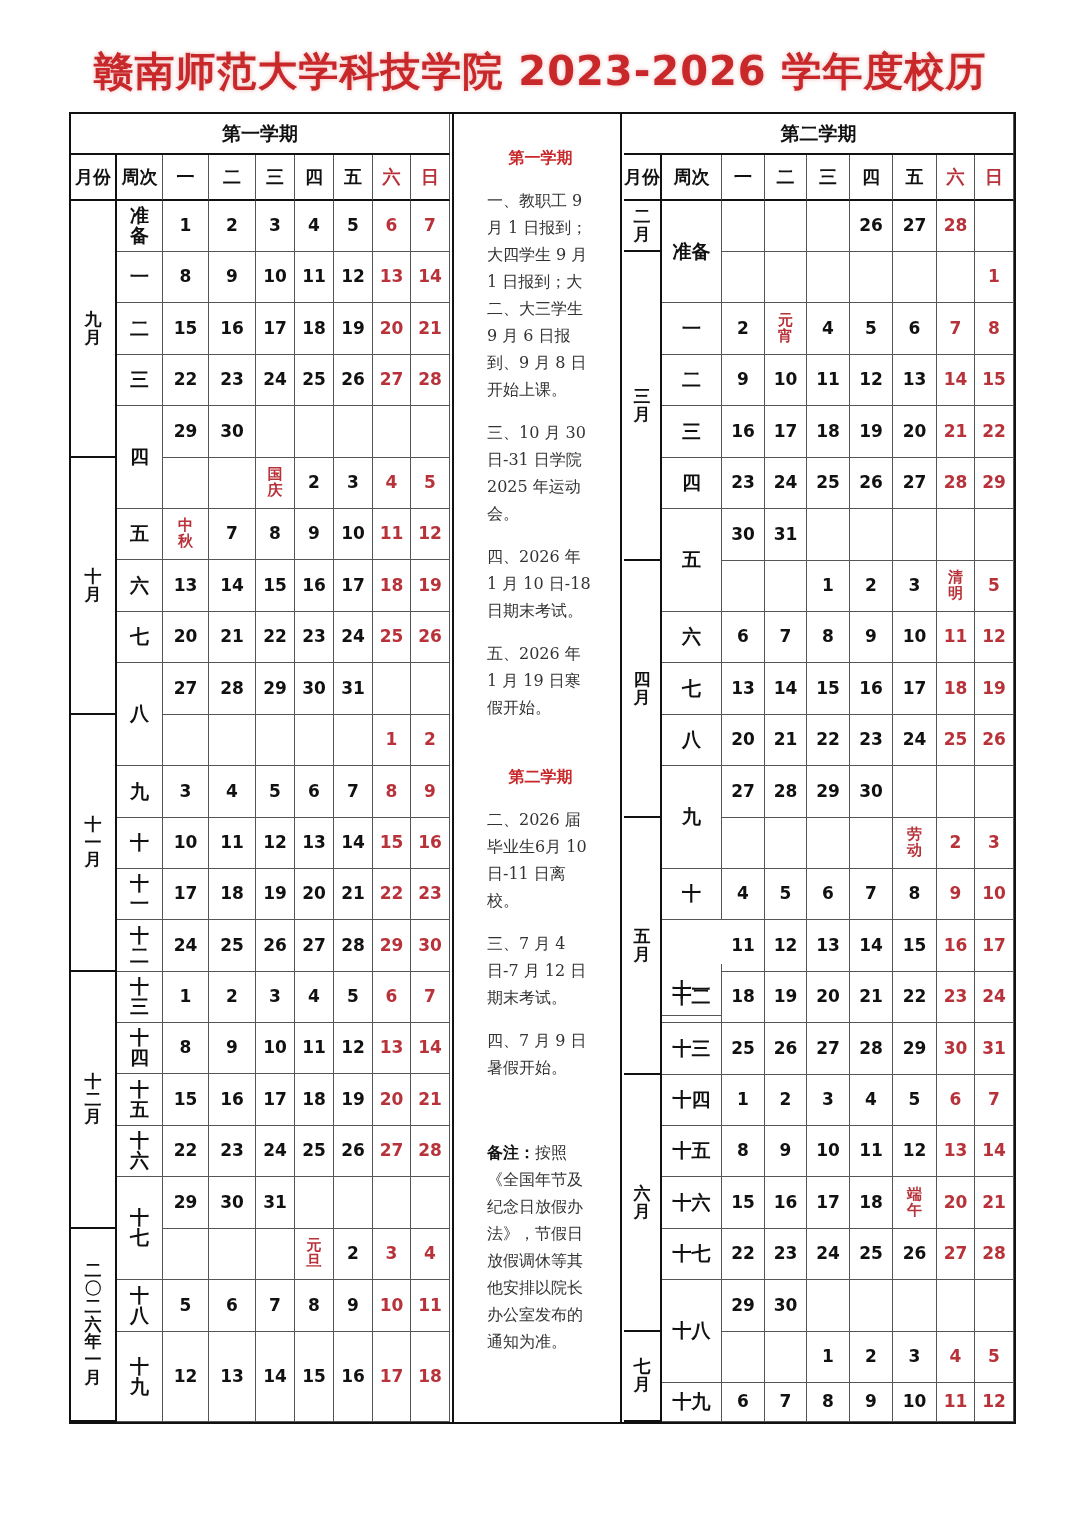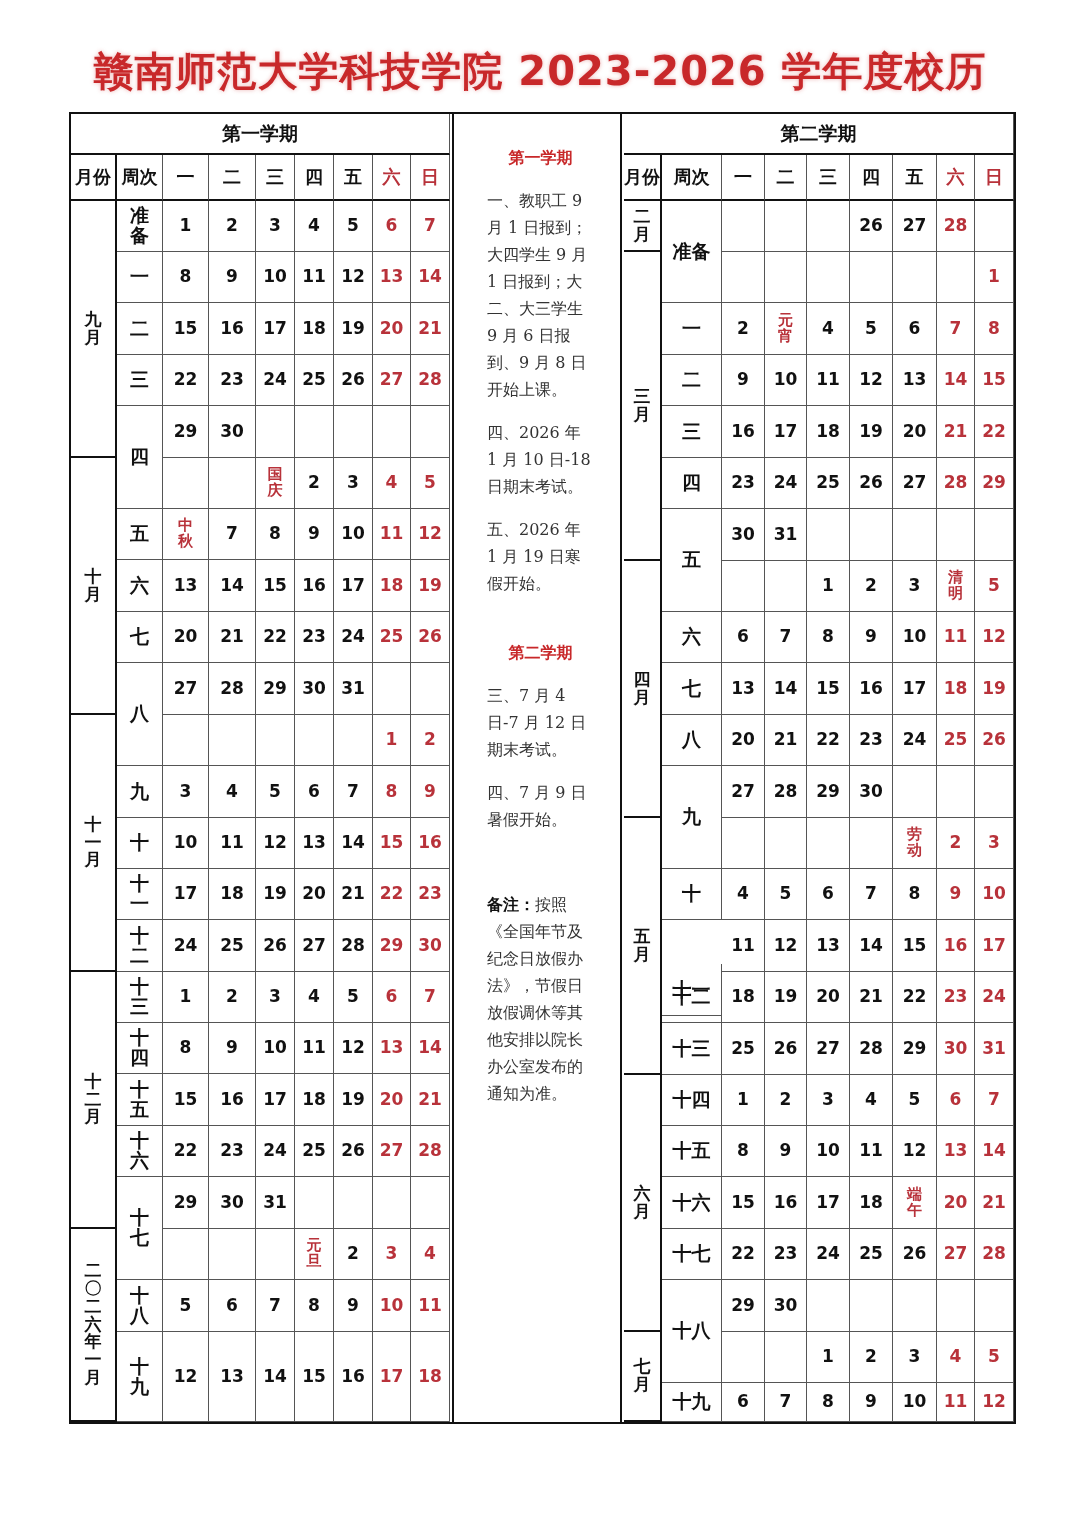--- a/index.html
+++ b/index.html
@@ -285,24 +285,26 @@
     <div class="cell " style="left: 256px; top: 1332px; width: 39px; height: 90px;">14</div>
     <div class="cell " style="left: 295px; top: 1332px; width: 39px; height: 90px;">15</div>
     <div class="cell " style="left: 334px; top: 1332px; width: 39px; height: 90px;">16</div>
     <div class="cell red" style="left: 373px; top: 1332px; width: 38px; height: 90px;">17</div>
     <div class="cell red" style="left: 411px; top: 1332px; width: 39px; height: 90px;">18</div>
   </div>
 
 <div class="notes">
   <div class="nh">第一学期</div>
   <p>一、教职工 9 月 1 日报到；大四学生 9 月 1 日报到；大二、大三学生 9 月 6 日报到、9 月 8 日开始上课。</p>
+  <p>三、10 月 30 日-31 日学院 2025 年运动会。</p>
   <p>四、2026 年 1 月 10 日-18 日期末考试。</p>
   <p>五、2026 年 1 月 19 日寒假开始。</p>
   <div class="gap"></div>
   <div class="nh">第二学期</div>
+  <p>二、2026 届毕业生6月 10 日-11 日离校。</p>
   <p>三、7 月 4 日-7 月 12 日期末考试。</p>
   <p>四、7 月 9 日暑假开始。</p>
   <div class="gap"></div>
   <p><span class="remark-label">备注：</span><span>按照《全国年节及纪念日放假办法》，节假日放假调休等其他安排以院长办公室发布的通知为准。</span></p>
 </div>
 
 <div id="sem2">
     <div class="cell sem-title thick-b" style="left: 624px; top: 114px; width: 390px; height: 41px;">第二学期</div>
     <div class="cell hdr thick-b thick-r" style="left: 624px; top: 155px; width: 38px; height: 46px;">月份</div>
     <div class="cell hdr thick-b" style="left: 662px; top: 155px; width: 60px; height: 46px;">周次</div>

